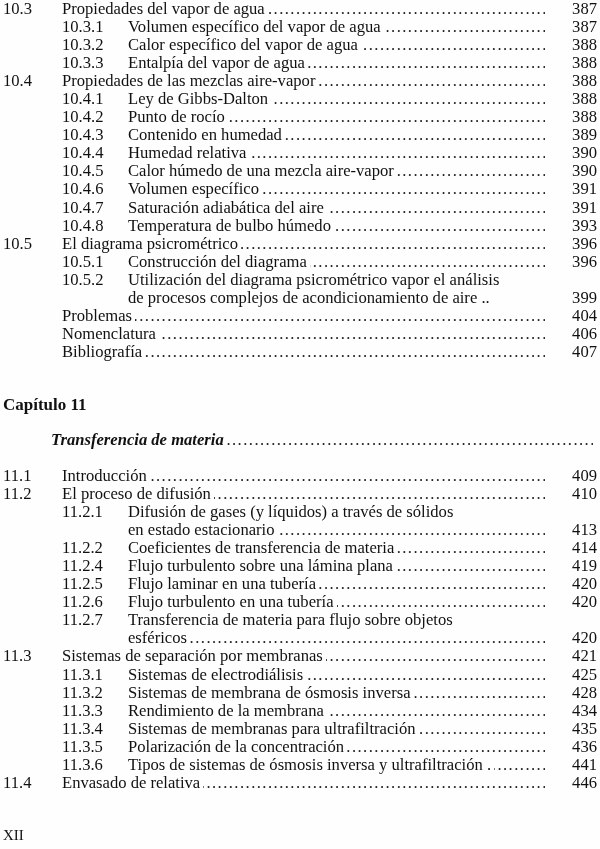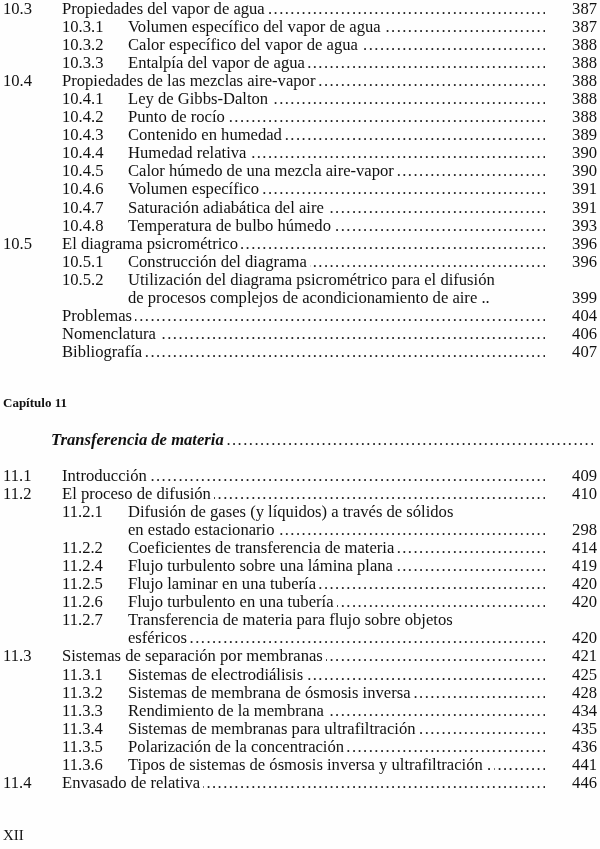--- a/index.html
+++ b/index.html
@@ -25,21 +25,21 @@
   .title .txt { background: #fefefe; padding-right: 3px; position: relative; z-index: 1; text-align: center; }
   .title.dotted::after {
     content: ". . . . . . . . . . . . . . . . . . . . . . . . . . . . . . . . . . . . . . . . . . . . . . . . . . . . . . . . . . . . . . . . . . . . . . . . . . . . . . . . . . . . . . . . . . . . . . . . . . . . . . . . . . . . . . . . . . . . . . . . . . . . . . . . . . . . . . . . . .";
     position: absolute; right: 0; top: 0; letter-spacing: -1.35px; color: #222;
     font-size: 16.6px;
   }
   .page {
     position: absolute; right: 3px; top: 0; text-align: right;
   }
   .chapter-label {
-    position: absolute; left: 3px; top: 395px; font-weight: bold; font-size: 13px;
+    position: absolute; left: 3px; top: 395px; font-weight: bold; font-size: 17px;
   }
   .chapter-title-row { position: absolute; left: 0; top: 431px; width: 600px; padding-left: 48px; }
   .chapter-title-row .title { left: 3px; }
   .chapter-title-row .txt { font-style: italic; font-weight: bold; }
   .footer-page {
     position: absolute; left: 3px; top: 827px; font-size: 15px;
   }
 </style>
 </head>
 <body>
@@ -115,21 +115,21 @@
       <span class="title dotted"><span class="txt">El diagrama psicrométrico</span></span>
       <span class="page">396</span>
     </div>
     <div class="row sub">
       <span class="num">10.5.1</span>
       <span class="title dotted"><span class="txt">Construcción del diagrama</span></span>
       <span class="page">396</span>
     </div>
     <div class="row sub">
       <span class="num">10.5.2</span>
-      <span class="title"><span class="txt">Utilización del diagrama psicrométrico para el difusión</span></span>
+      <span class="title"><span class="txt">Utilización del diagrama psicrométrico vapor el análisis</span></span>
     </div>
     <div class="row sub">
       <span class="title"><span class="txt">de procesos complejos de acondicionamiento de aire ..</span></span>
       <span class="page">399</span>
     </div>
     <div class="row">
       <span class="title dotted"><span class="txt">Problemas</span></span>
       <span class="page">404</span>
     </div>
     <div class="row">
@@ -161,21 +161,21 @@
       <span class="num">11.2</span>
       <span class="title dotted"><span class="txt">El proceso de difusión</span></span>
       <span class="page">410</span>
     </div>
     <div class="row sub">
       <span class="num">11.2.1</span>
       <span class="title"><span class="txt">Difusión de gases (y líquidos) a través de sólidos</span></span>
     </div>
     <div class="row sub">
       <span class="title dotted"><span class="txt">en estado estacionario</span></span>
-      <span class="page">298</span>
+      <span class="page">413</span>
     </div>
     <div class="row sub">
       <span class="num">11.2.2</span>
       <span class="title dotted"><span class="txt">Coeficientes de transferencia de materia</span></span>
       <span class="page">414</span>
     </div>
     <div class="row sub">
       <span class="num">11.2.4</span>
       <span class="title dotted"><span class="txt">Flujo turbulento sobre una lámina plana</span></span>
       <span class="page">419</span>

